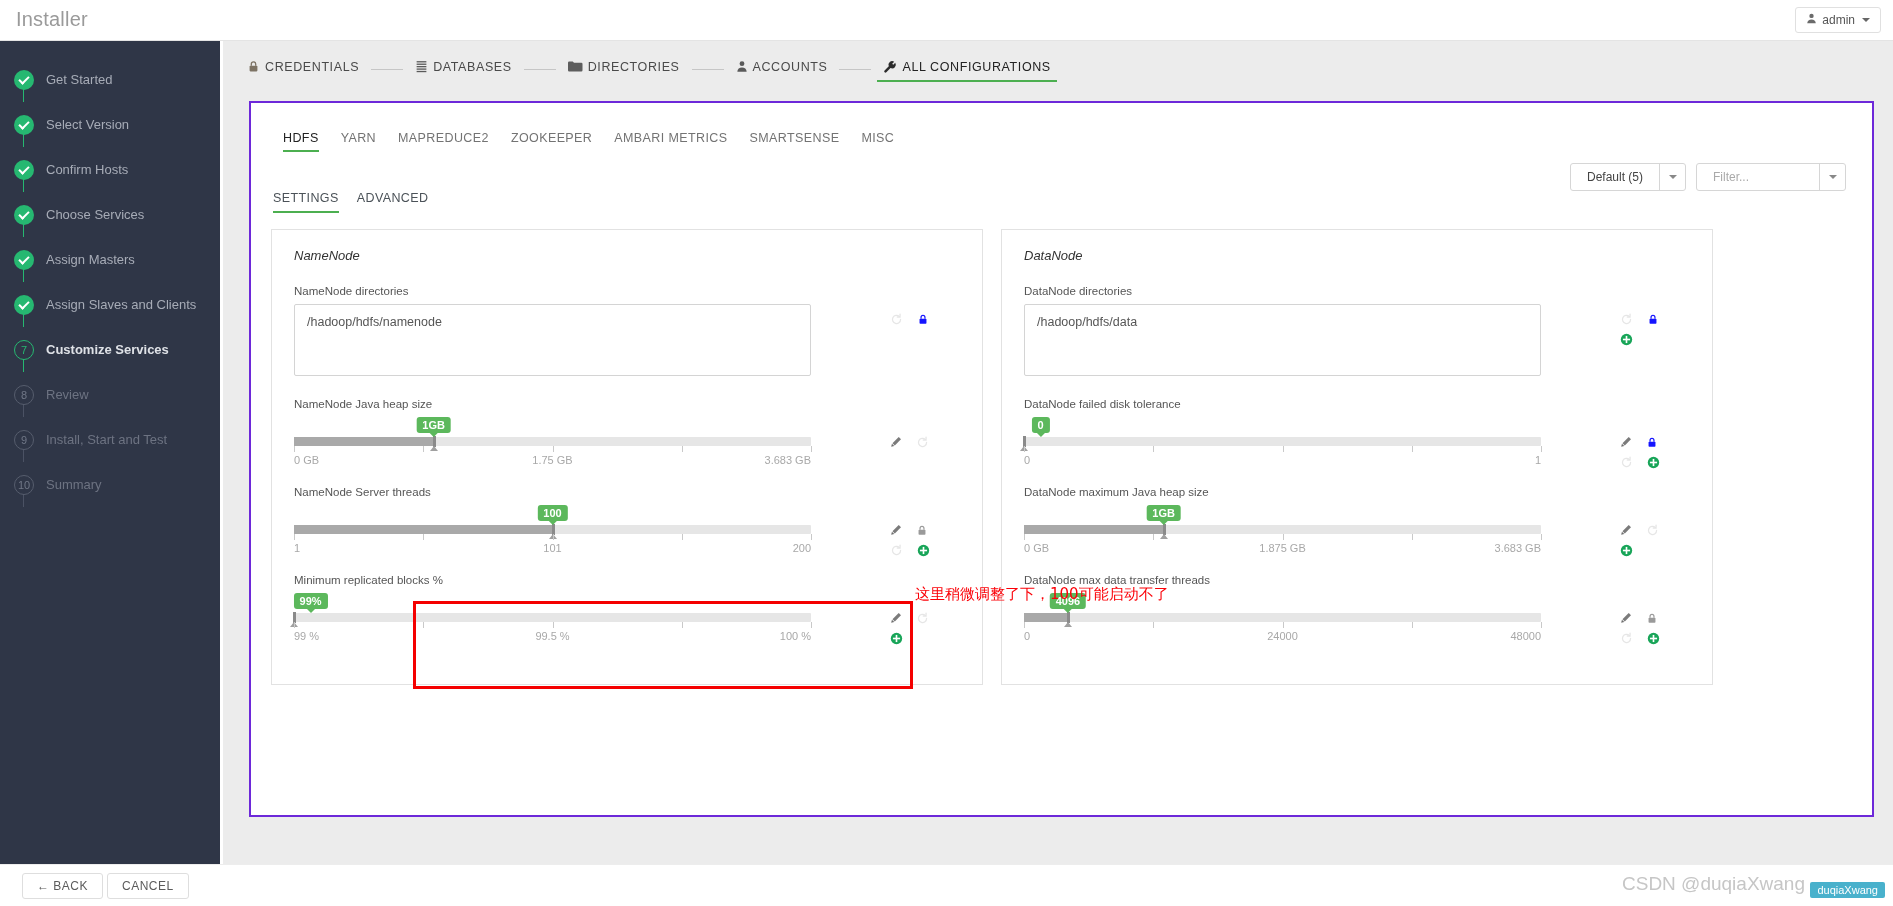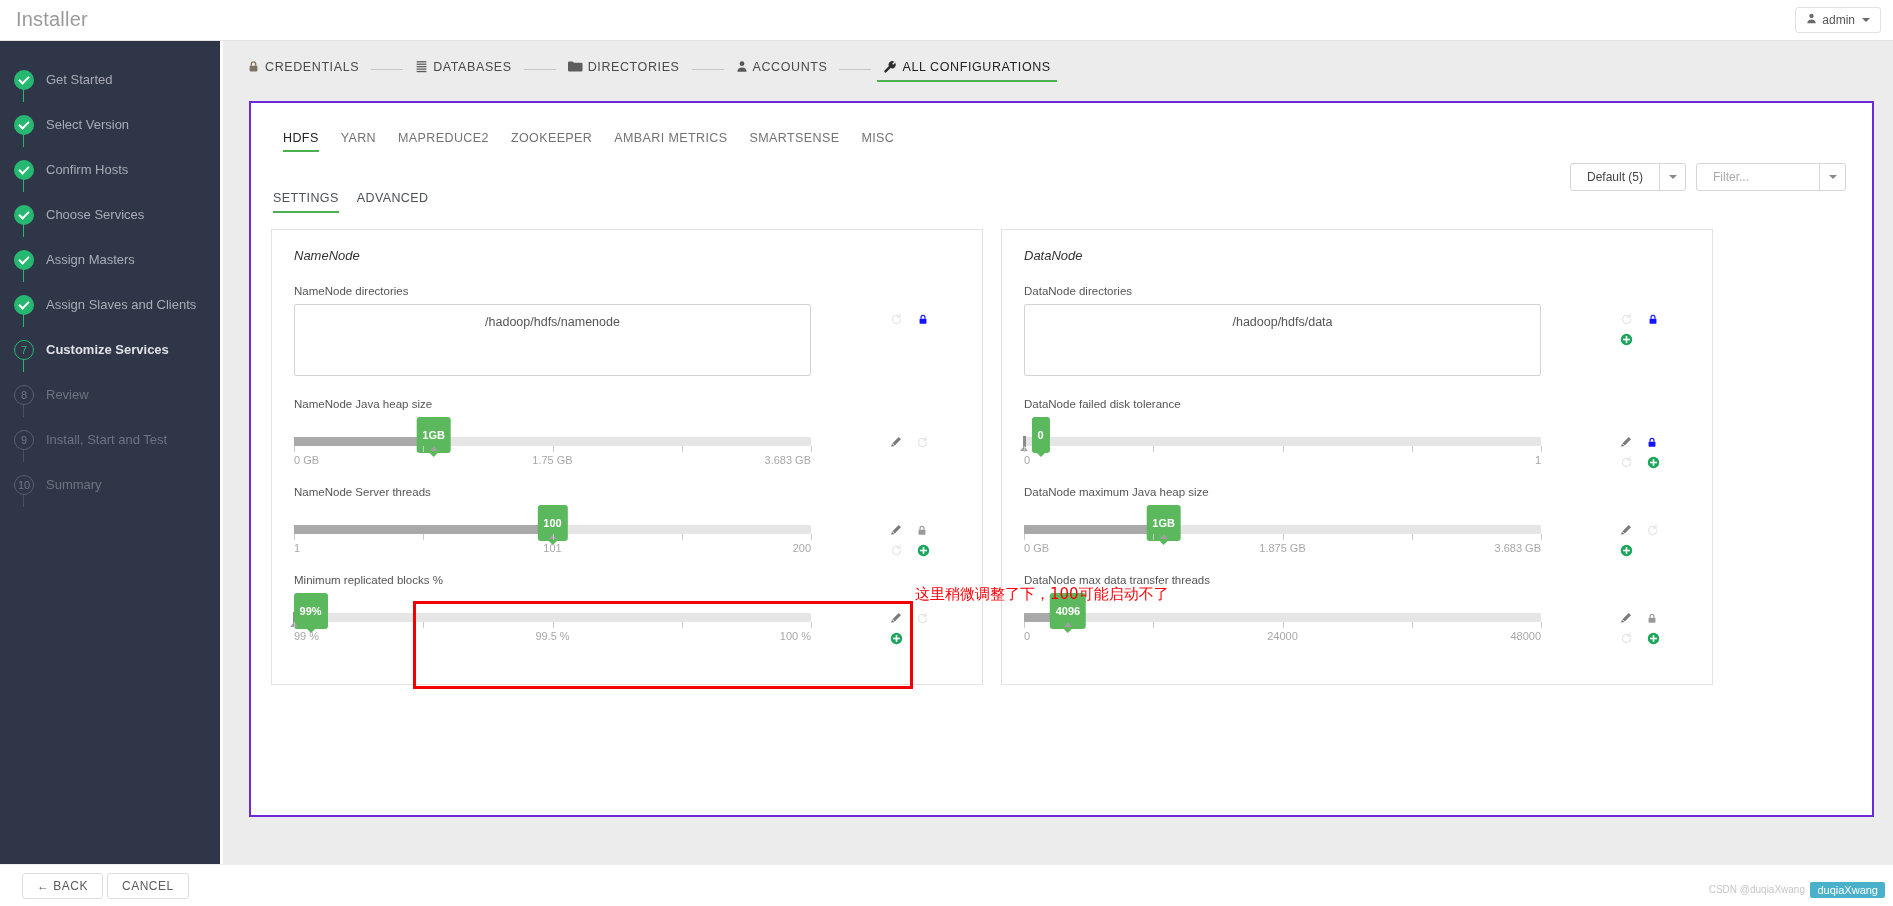--- a/index.html
+++ b/index.html
@@ -113,33 +113,33 @@
 
   
   .cards { position:absolute; left:20px; top:126px; width:1585px; display:flex; gap:18px; }
   .card { width:712px; border:1px solid #e2e2e2; background:#fff; padding:18px 22px 22px 22px; position:relative;}
   .card-title { font-size:13px; color:#333; font-weight:400; margin:0 0 22px 0;font-style:italic;}
 
   .field { position:relative; margin-bottom:18px; }
   .field-label { font-size:11.5px; color:#555; margin-bottom:7px; }
   .txt-area {
     width:517px; height:72px; border:1px solid #d4d4d4; border-radius:2px;
-    padding:10px 4px; font-size:12.5px; color:#555; resize:none;
-    font-family:"Liberation Sans", sans-serif; background:#fff;text-align:center;
+    padding:10px 12px; font-size:12.5px; color:#555; resize:none;
+    font-family:"Liberation Sans", sans-serif; background:#fff;
   }
 
   
   .slider-wrap { width:517px; position:relative; padding-top:20px; }
   .track { position:relative; height:9px; background:#e6e6e6; border-radius:1px; }
   .fill { position:absolute; left:0; top:0; height:9px; background:#a9a9a9; }
   .handle { position:absolute; top:-1px; width:3px; height:11px; background:#8a8a8a; }
   .bubble {
     position:absolute; top:-20px; transform:translateX(-50%);
     background:#5cb85c; color:#fff; font-size:11px; font-weight:bold;
-    padding:12px 6px; border-radius:3px; white-space:nowrap;
+    padding:2px 6px; border-radius:3px; white-space:nowrap;
   }
   .bubble::after{
     content:""; position:absolute; left:50%; margin-left:-4px; bottom:-4px;
     border-top:4px solid #5cb85c; border-left:4px solid transparent; border-right:4px solid transparent;
   }
   .caret-up { position:absolute; top:9px; transform:translateX(-50%);
     border-bottom:5px solid #a0a0a0; border-left:4px solid transparent; border-right:4px solid transparent;}
   .ticks { position:relative; height:6px; }
   .tick { position:absolute; top:0; width:1px; height:6px; background:#c9c9c9;}
   .tlabels { position:relative; height:14px; margin-top:2px; }
@@ -165,21 +165,21 @@
   
   .footer {
     position:absolute; left:0; bottom:0; width:1893px; height:42px; background:#fff;
     border-top:1px solid #ededed;
   }
   .fbtn {
     position:absolute; top:8px; height:26px; display:flex; align-items:center;
     padding:0 14px; border:1px solid #dedede; border-radius:3px; background:#fff;
     font-size:12px; color:#5b5b5b; letter-spacing:.5px; cursor:pointer;text-align:right;
   }
-  .watermark { position:absolute; right:88px; bottom:11px; font-size:10px; color:#c6c6c6; }
+  .watermark { position:absolute; right:88px; bottom:11px; font-size:19px; color:#c6c6c6; }
   .wm-badge { position:absolute; right:8px; bottom:8px; background:#2aa4c4; color:#fff;
      font-size:11px; padding:2px 7px; border-radius:2px; opacity:.85;}
 </style>
 </head>
 <body>
 
 <div class="app">
 
   <div class="topbar">
     <div class="app-title">Installer</div>

